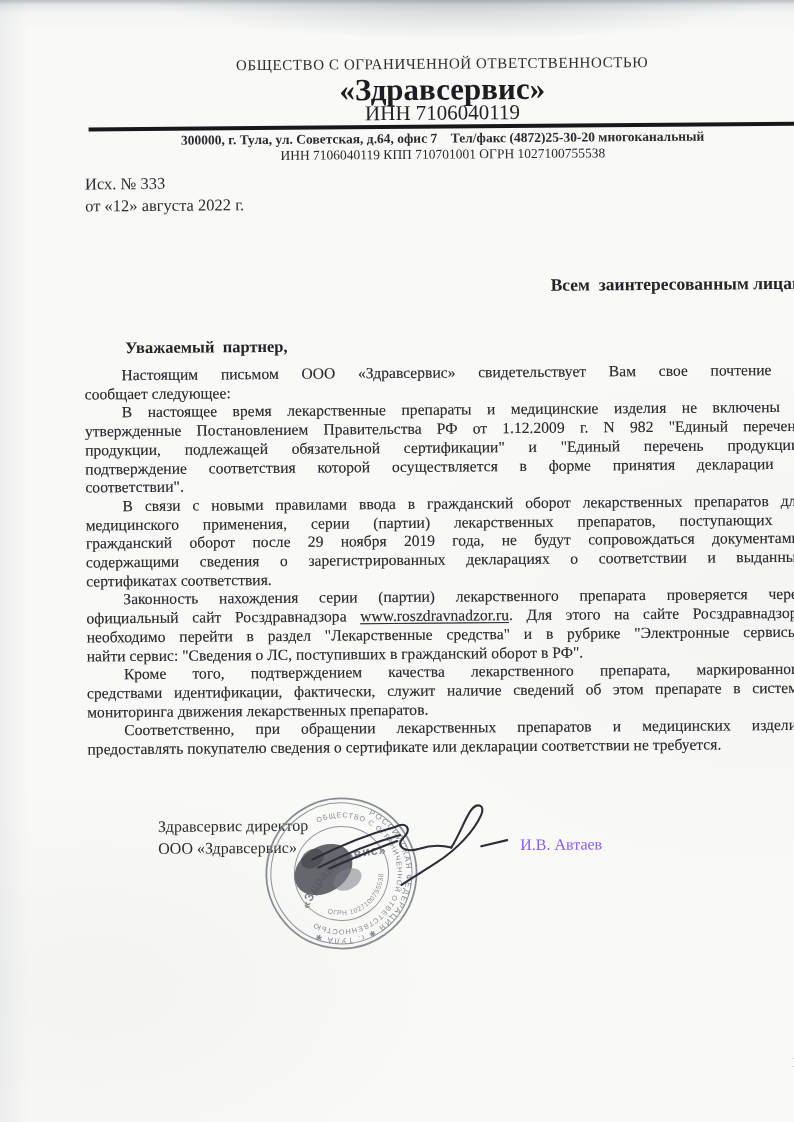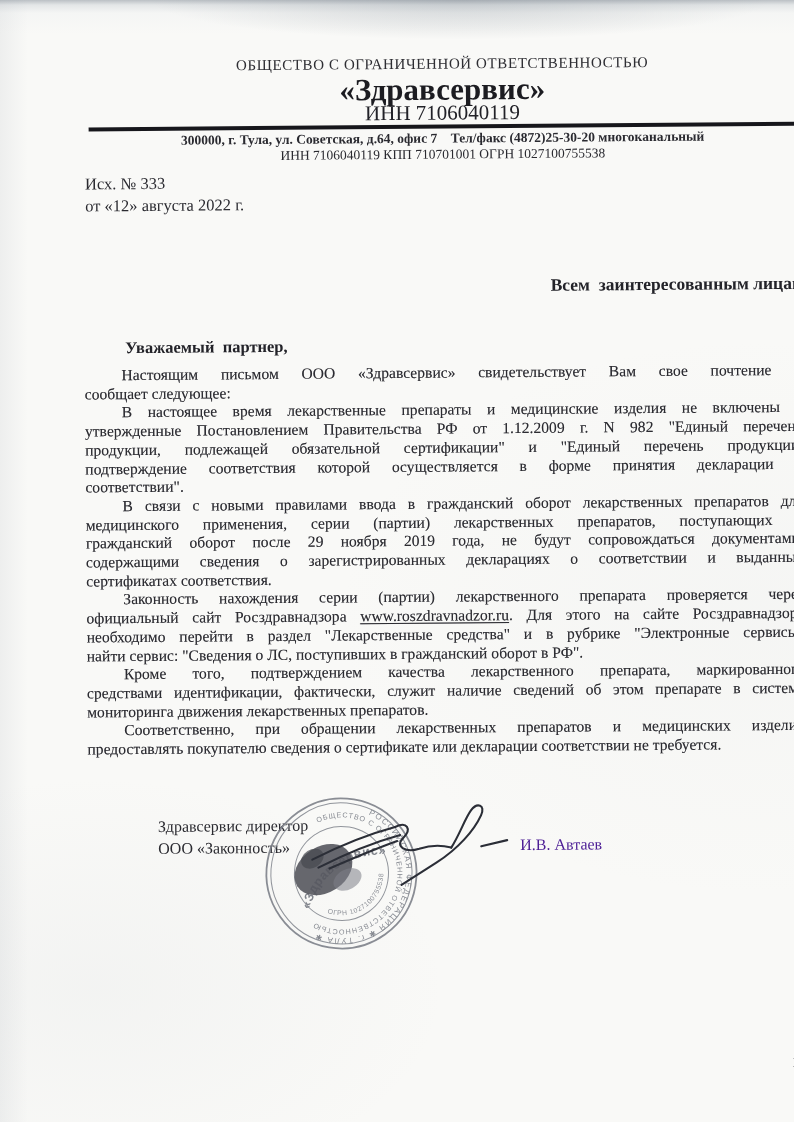--- a/index.html
+++ b/index.html
@@ -49,21 +49,21 @@
     font-size: 15.6px; line-height: 18.7px; color: #2c2c32;
     text-shadow: 0 0 .5px rgba(44,44,52,.45);
   }
   .ln { text-align: justify; text-align-last: justify; }
   .ln.last  { text-align-last: left; }
   .ln.first { text-indent: 37px; }
   .url { text-decoration: underline; text-underline-offset: 2px; }
 
   
   .sig-title { left: 156px; top: 814px; font-size: 16px; line-height: 21.5px; color: #2b2b31; }
-  .sig-name  { left: 518px; top: 837px; font-size: 16px; color: #4c1d95; }
+  .sig-name  { left: 518px; top: 837px; font-size: 16px; color: #8b5cf6; }
 
   .stamp-wrap { left: 248px; top: 786px; width: 182px; height: 178px; }
   .sign-wrap  { left: 296px; top: 796px; width: 232px; height: 118px; }
 
   
   .page-num { left: 788px; top: 1057px; font-size: 15px; color: #3a3a40; }
 </style>
 </head>
 <body>
 
@@ -118,21 +118,21 @@
       <div class="ln last">мониторинга движения лекарственных препаратов.</div>
     </div>
     <div>
       <div class="ln first">Соответственно, при обращении лекарственных препаратов и медицинских изделий</div>
       <div class="ln last">предоставлять покупателю сведения о сертификате или декларации соответствии не требуется.</div>
     </div>
   </div>
 
   <div class="abs sig-title">
     <div>Здравсервис директор</div>
-    <div>ООО «Законность»</div>
+    <div>ООО «Здравсервис»</div>
   </div>
   <div class="abs sig-name">И.В. Автаев</div>
 
   <svg class="abs stamp-wrap" viewBox="0 0 182 178" xmlns="http://www.w3.org/2000/svg" aria-hidden="true">
     <g transform="rotate(-35 91 87)" opacity="0.88">
       <circle cx="91" cy="87" r="75" fill="none" stroke="#7a7e87" stroke-width="1.8"></circle>
       <circle cx="91" cy="87" r="70.5" fill="none" stroke="#83878f" stroke-width="1"></circle>
       <circle cx="91" cy="87" r="47" fill="none" stroke="#83878f" stroke-width="1"></circle>
       <defs>
         <path id="ringA" d="M 91,22 A 65,65 0 0 1 91,152 A 65,65 0 0 1 91,22"></path>

